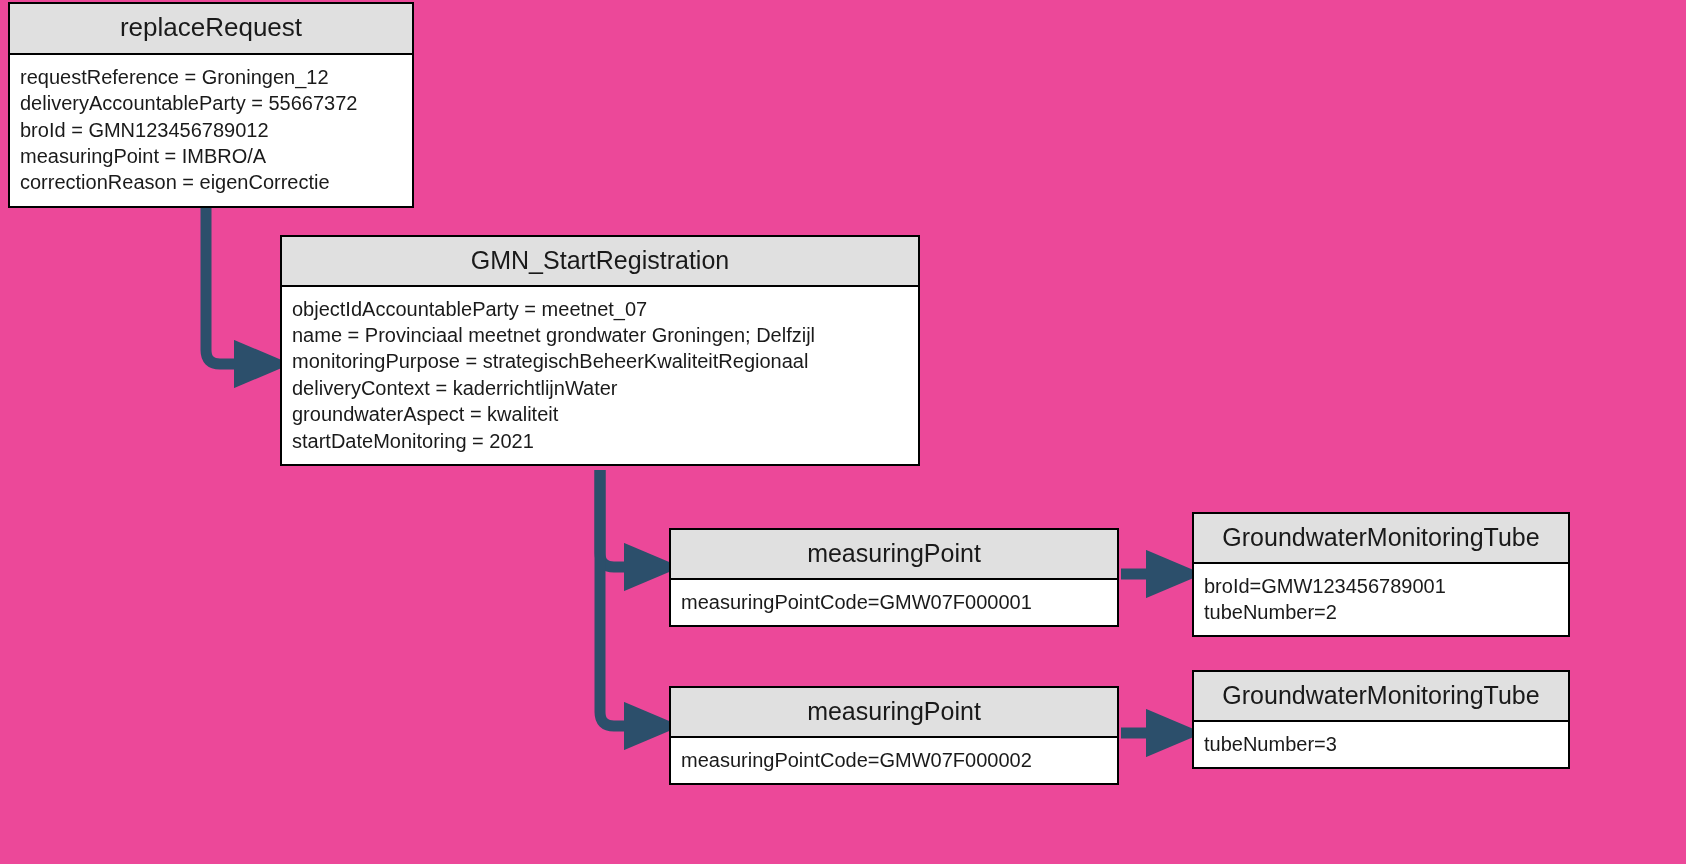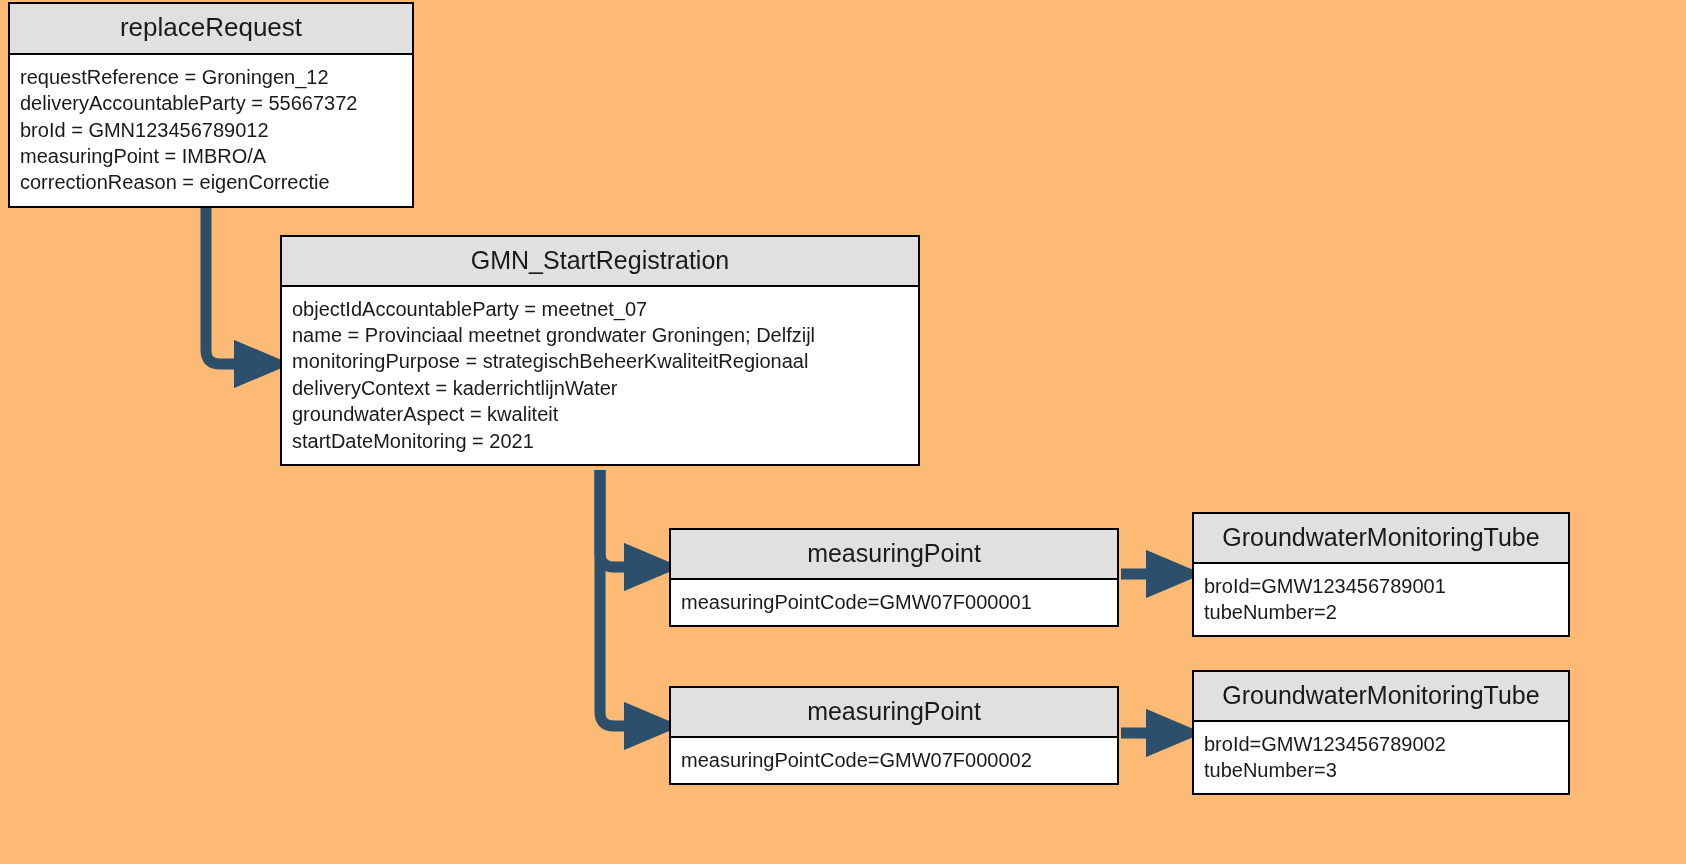--- a/index.html
+++ b/index.html
@@ -10,21 +10,21 @@
   }
   body {
     font-family: "Liberation Sans", sans-serif;
     color: #000000;
   }
   #diagram {
     position: relative;
     width: 1686px;
     height: 864px;
     overflow: hidden;
-    background: #fdba74;
+    background: #ec4899;
   }
   #edges {
     position: absolute;
     left: 0;
     top: 0;
     width: 1686px;
     height: 864px;
     pointer-events: none;
   }
   .node {
@@ -130,18 +130,17 @@
     <div class="node-title">GroundwaterMonitoringTube</div>
     <div class="node-body">
       <div class="attr">broId=GMW123456789001</div>
       <div class="attr">tubeNumber=2</div>
     </div>
   </div>
 
   <div class="node tube" id="node-tube-2">
     <div class="node-title">GroundwaterMonitoringTube</div>
     <div class="node-body">
-      <div class="attr">broId=GMW123456789002</div>
       <div class="attr">tubeNumber=3</div>
     </div>
   </div>
 
 </div>
 
 </body></html>

